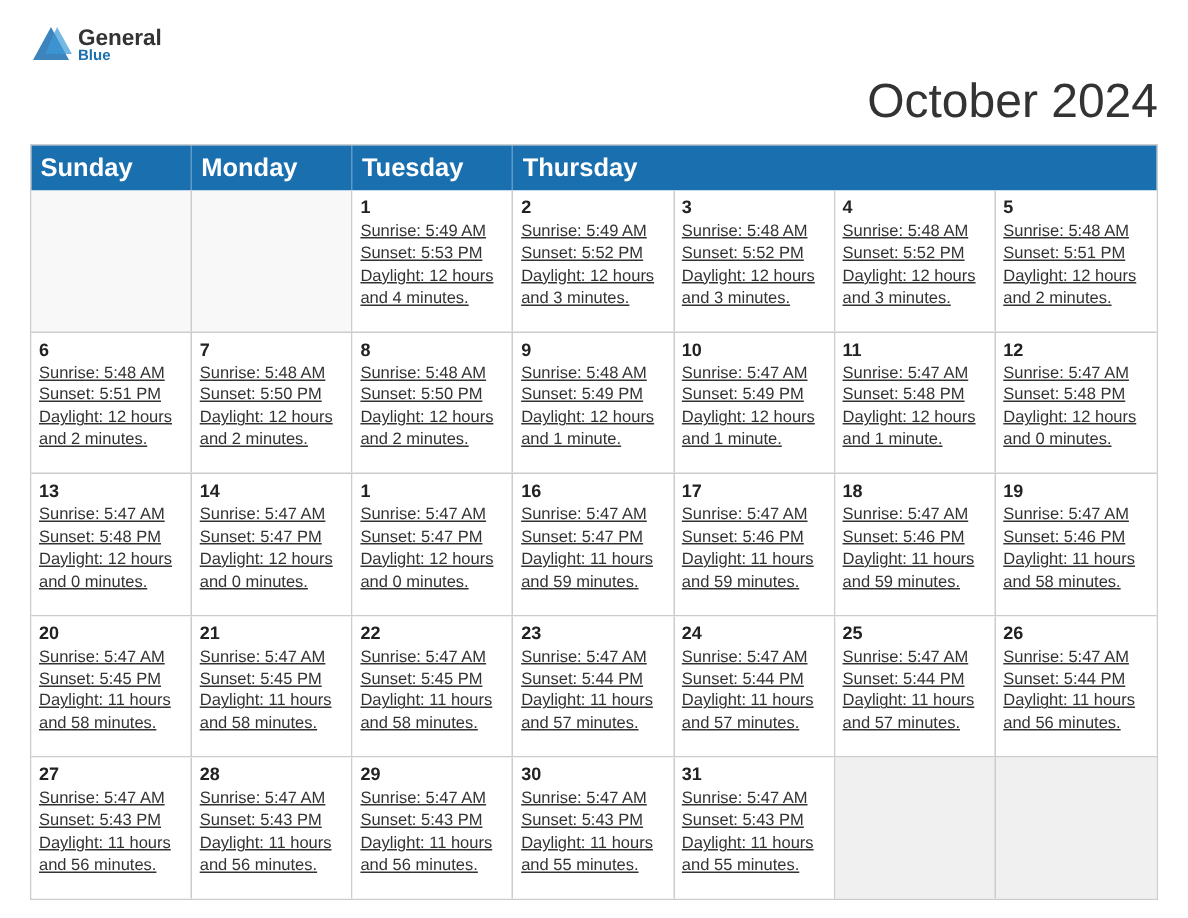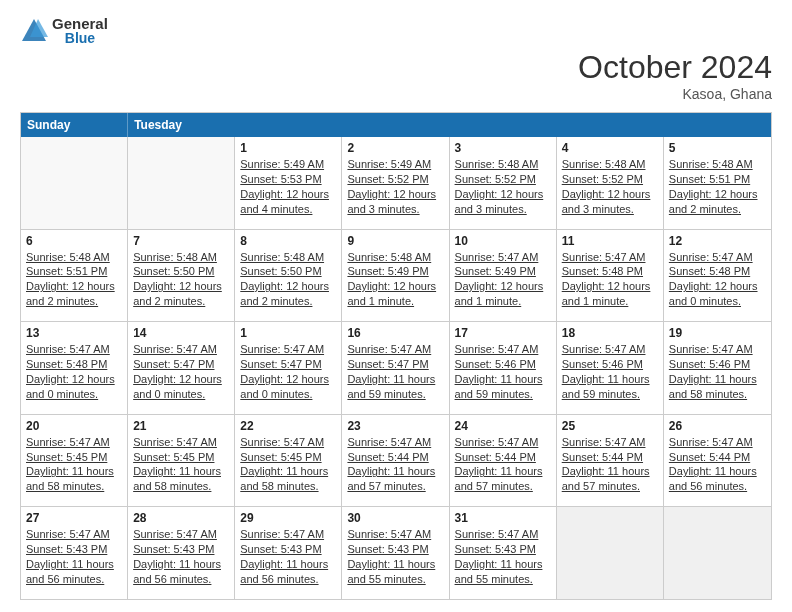--- a/index.html
+++ b/index.html
@@ -25,29 +25,28 @@
     }
     .logo {
       display: flex;
       align-items: center;
       gap: 4px;
     }
     .logo-text {
       display: flex;
       flex-direction: column;
       line-height: 1;
-      align-items: center;
     }
     .logo-general {
       font-size: 15px;
       font-weight: bold;
       color: #333;
     }
     .logo-blue {
-      font-size: 14px;
+      font-size: 10px;
       font-weight: bold;
       color: #1a6faf;
     }
     .logo-icon {
       width: 28px;
       height: 28px;
     }
     .title-area {
       text-align: right;
     }
@@ -67,21 +66,21 @@
       flex-direction: column;
       border: 1px solid #ccc;
     }
     .cal-header {
       display: grid;
       grid-template-columns: repeat(7, 1fr);
       background: #1a6faf;
     }
     .cal-header-cell {
       color: #fff;
-      font-size: 12px;
+      font-size: 17px;
       font-weight: bold;
       padding: 5px 6px;
       text-align: left;
       border-right: 1px solid rgba(255,255,255,0.3);
     }
     .cal-header-cell:last-child { border-right: none; }
     .cal-body {
       display: flex;
       flex-direction: column;
       flex: 1;
@@ -128,28 +127,29 @@
         <polygon points="14,2 26,24 2,24" fill="#1a6faf" opacity="0.85"></polygon>
         <polygon points="18,2 28,20 10,20" fill="#3a9ad9" opacity="0.7"></polygon>
       </svg>
       <div class="logo-text">
         <span class="logo-general">General</span>
         <span class="logo-blue">Blue</span>
       </div>
     </div>
     <div class="title-area">
       <div class="month-title">October 2024</div>
-      <div class="location">Kasoa, Ghana</div>
     </div>
   </div>
 
   <div class="calendar">
     <div class="cal-header" id="cal-header">
         <div class="cal-header-cell">Sunday</div>
+        <div class="cal-header-cell">Monday</div>
         <div class="cal-header-cell">Tuesday</div>
+        <div class="cal-header-cell">Thursday</div>
       </div>
     <div class="cal-body" id="cal-body">
         <div class="cal-row">
           <div class="cal-cell empty"></div>
           <div class="cal-cell empty"></div>
           <div class="cal-cell">
             <div class="day-num">1</div>
             <div class="cell-info" style="white-space: pre-line;">Sunrise: 5:49 AM
 Sunset: 5:53 PM
 Daylight: 12 hours and 4 minutes.</div>

